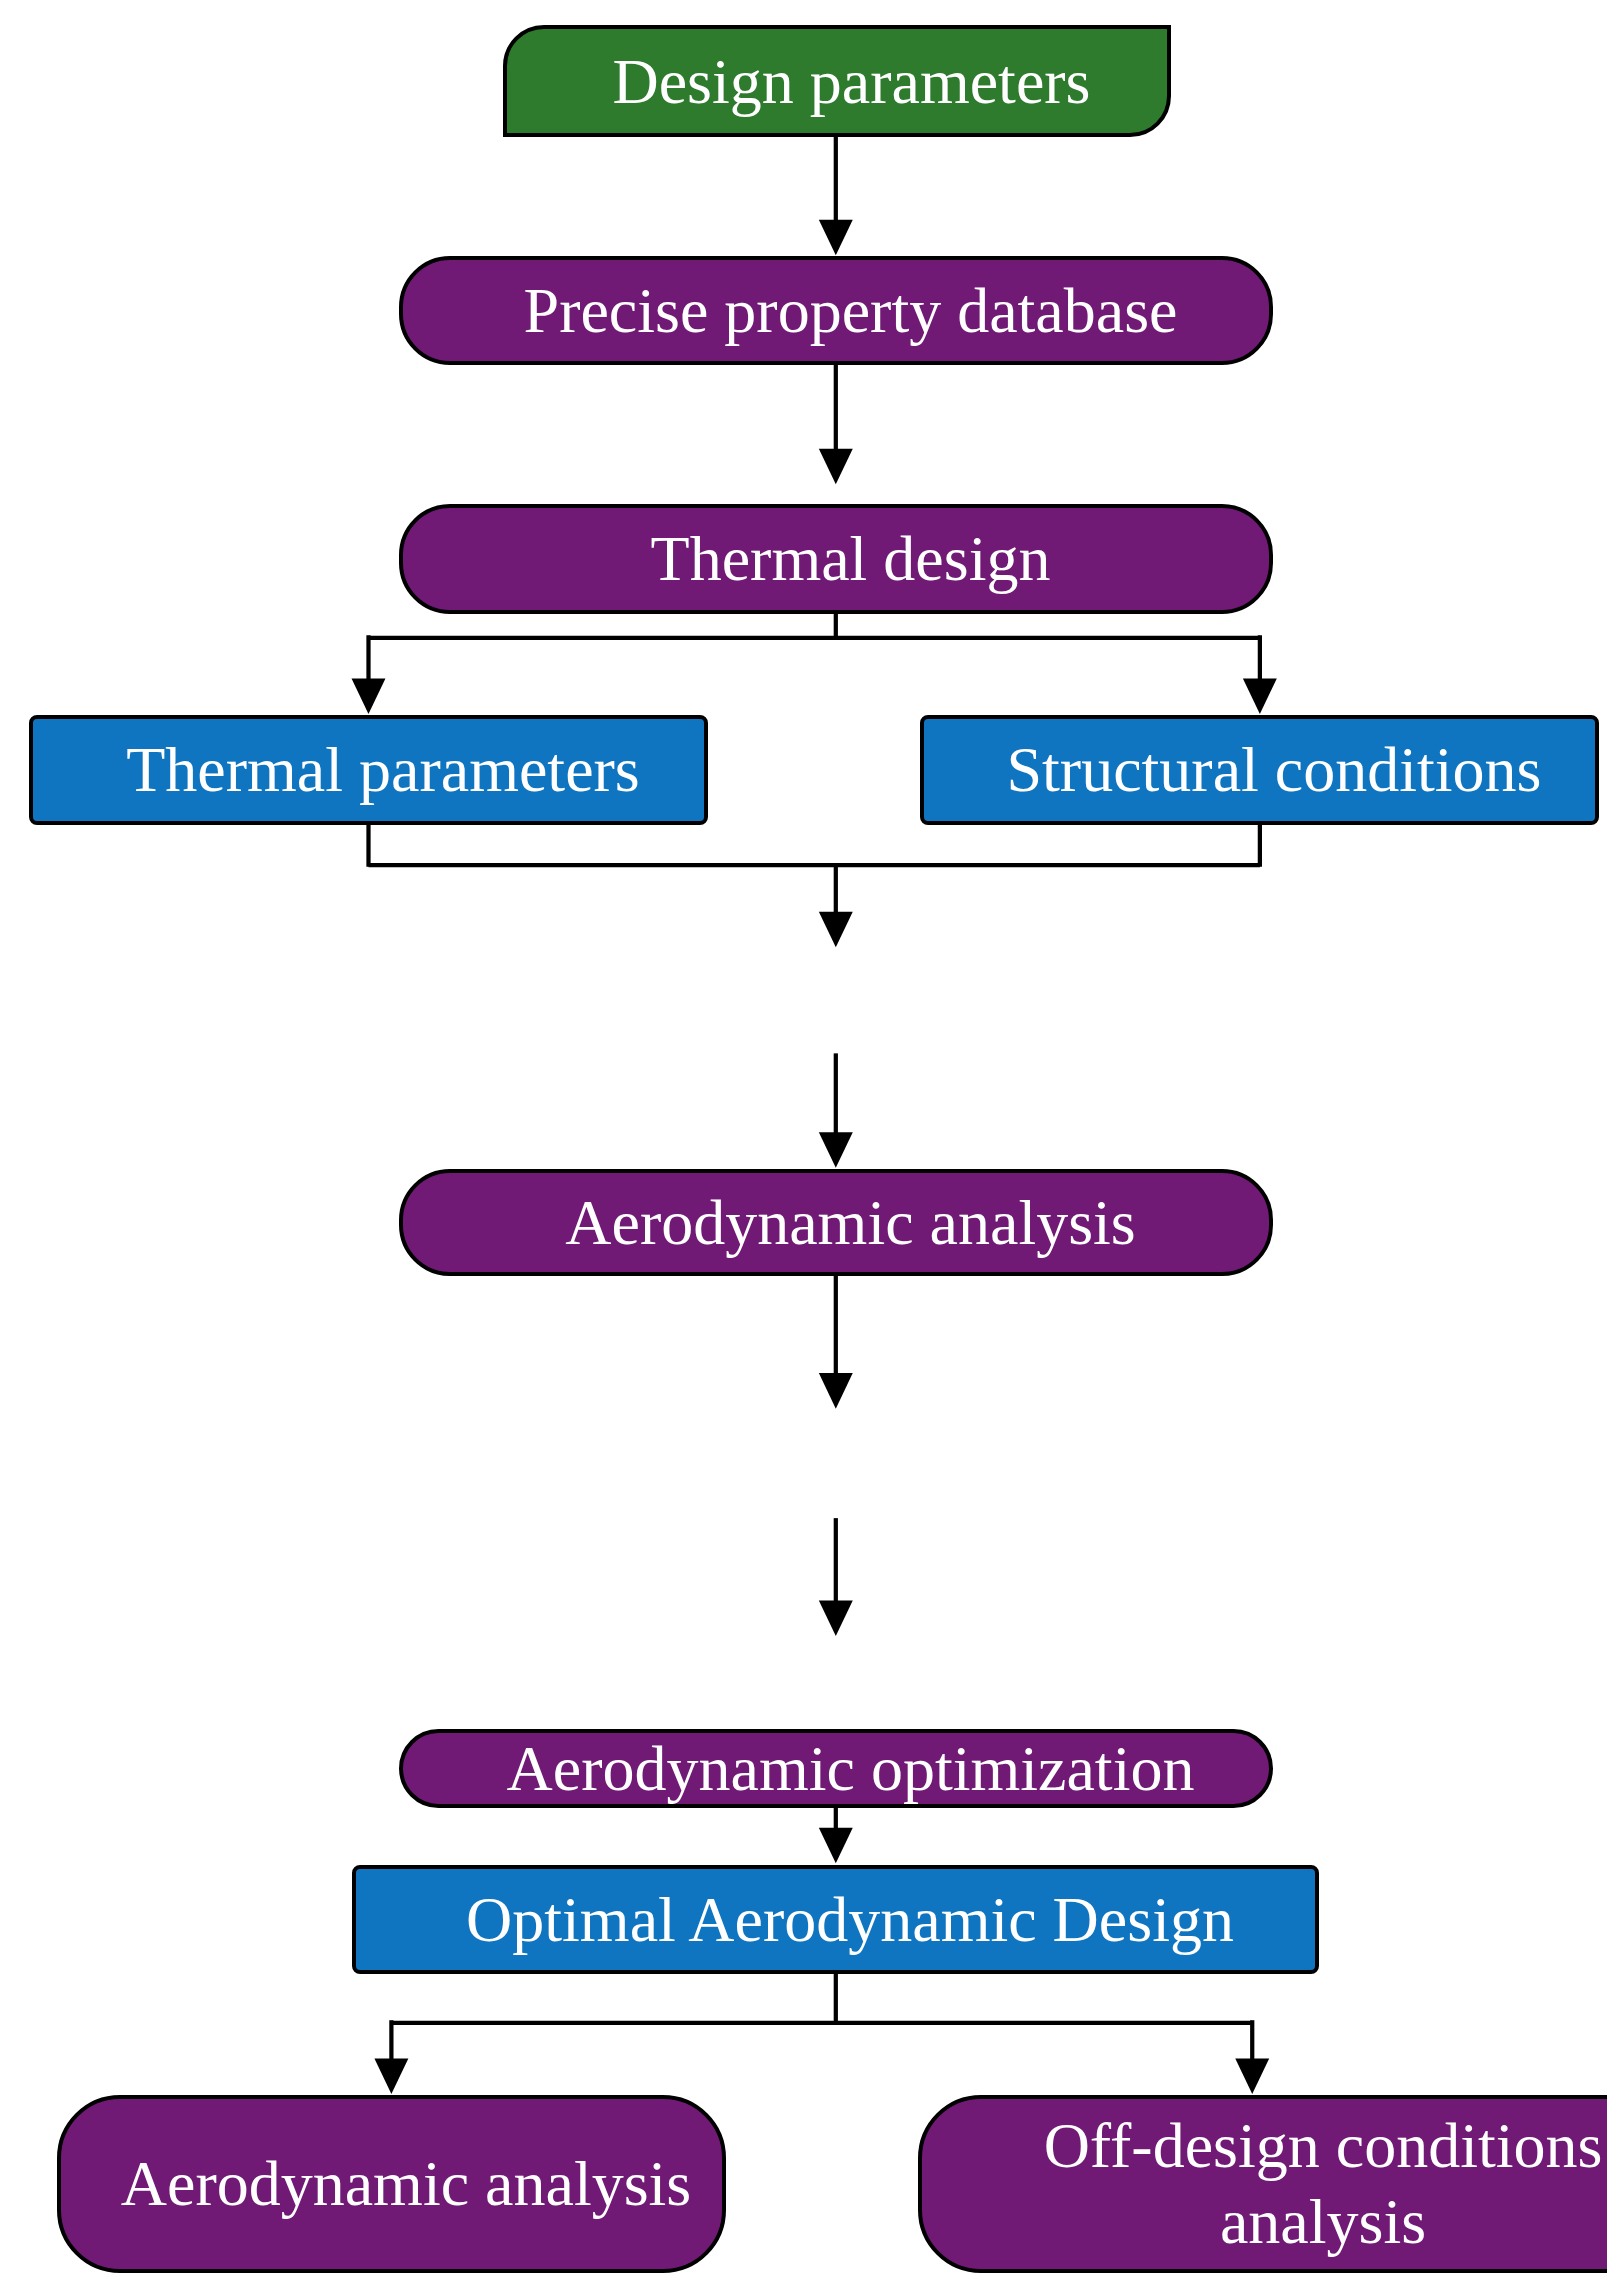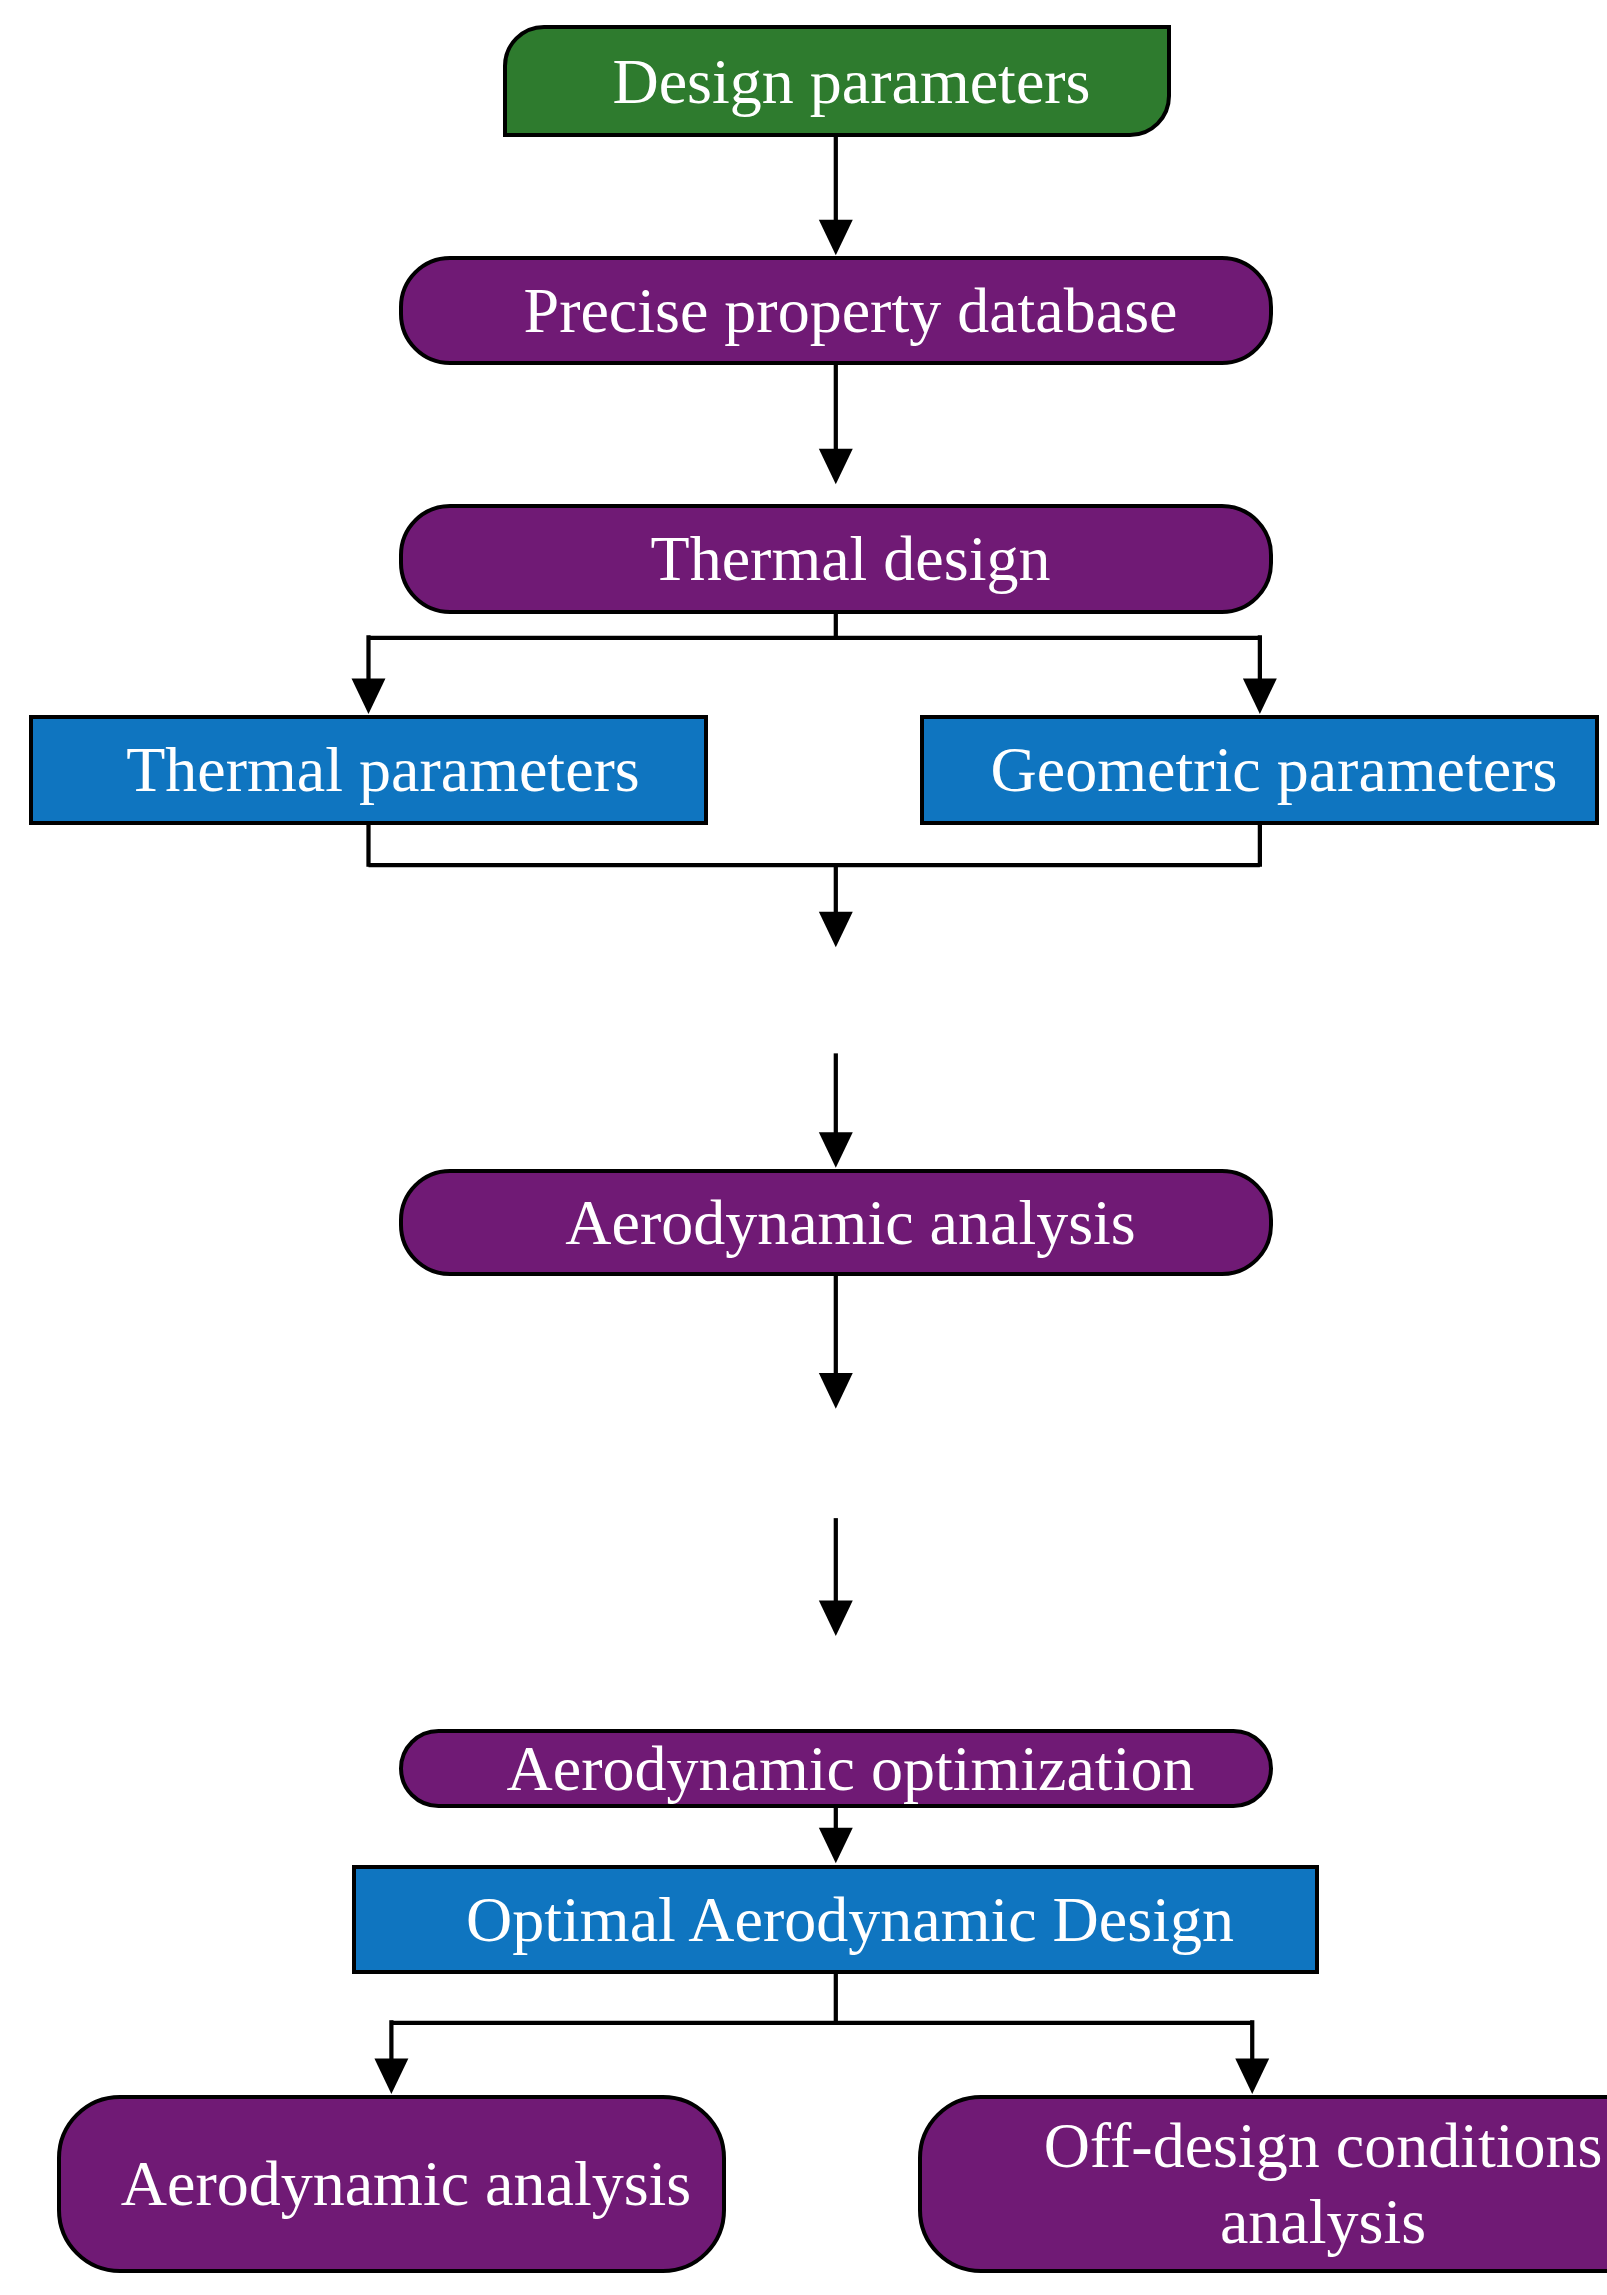--- a/index.html
+++ b/index.html
@@ -28,21 +28,21 @@
     font-family:"Liberation Serif", serif;
     font-size:64px;
     line-height:1.18;
     white-space:nowrap;
     padding-left:29px;
   }
   .node.wrap{white-space:normal;}
   .green{background:#2e7b2e;border-radius:41px 0 41px 0;}
   .red{background:#701a75;border-radius:51px;}
   .red.big-round{border-radius:63px;}
-  .blue{background:#0f75c0;border-radius:0;}
+  .blue{background:#0f75c0;border-radius:8px;}
   svg line, svg path{stroke:#000000;stroke-width:5;fill:none;}
   svg polygon{fill:#000000;stroke:none;}
 </style>
 </head>
 <body>
 
 <div class="canvas">
 
   <svg class="connector-layer" viewBox="0 0 1895 2706" xmlns="http://www.w3.org/2000/svg">
 
@@ -104,21 +104,21 @@
   </svg>
 
   <div class="node green" style="left:503px;top:25.4px;width:668px;height:112px">Design parameters</div>
 
   <div class="node red" style="left:399px;top:256px;width:874px;height:109px">Precise property database</div>
 
   <div class="node red" style="left:399px;top:504px;width:874px;height:110px">Thermal design</div>
 
   <div class="node blue" style="left:29px;top:715px;width:679px;height:110px">Thermal parameters</div>
 
-  <div class="node blue" style="left:920px;top:715px;width:679px;height:110px">Geometric parameters</div>
+  <div class="node blue" style="left:920px;top:715px;width:679px;height:110px">Structural conditions</div>
 
 
   <div class="node red" style="left:399px;top:1169px;width:874px;height:107px">Aerodynamic analysis</div>
 
 
   <div class="node red" style="left:399px;top:1729px;width:874px;height:79px">Aerodynamic optimization</div>
 
   <div class="node blue" style="left:352px;top:1865px;width:967px;height:109px">Optimal Aerodynamic Design</div>
 
   <div class="node red big-round" style="left:57px;top:2095px;width:669px;height:178px">Aerodynamic analysis</div>

